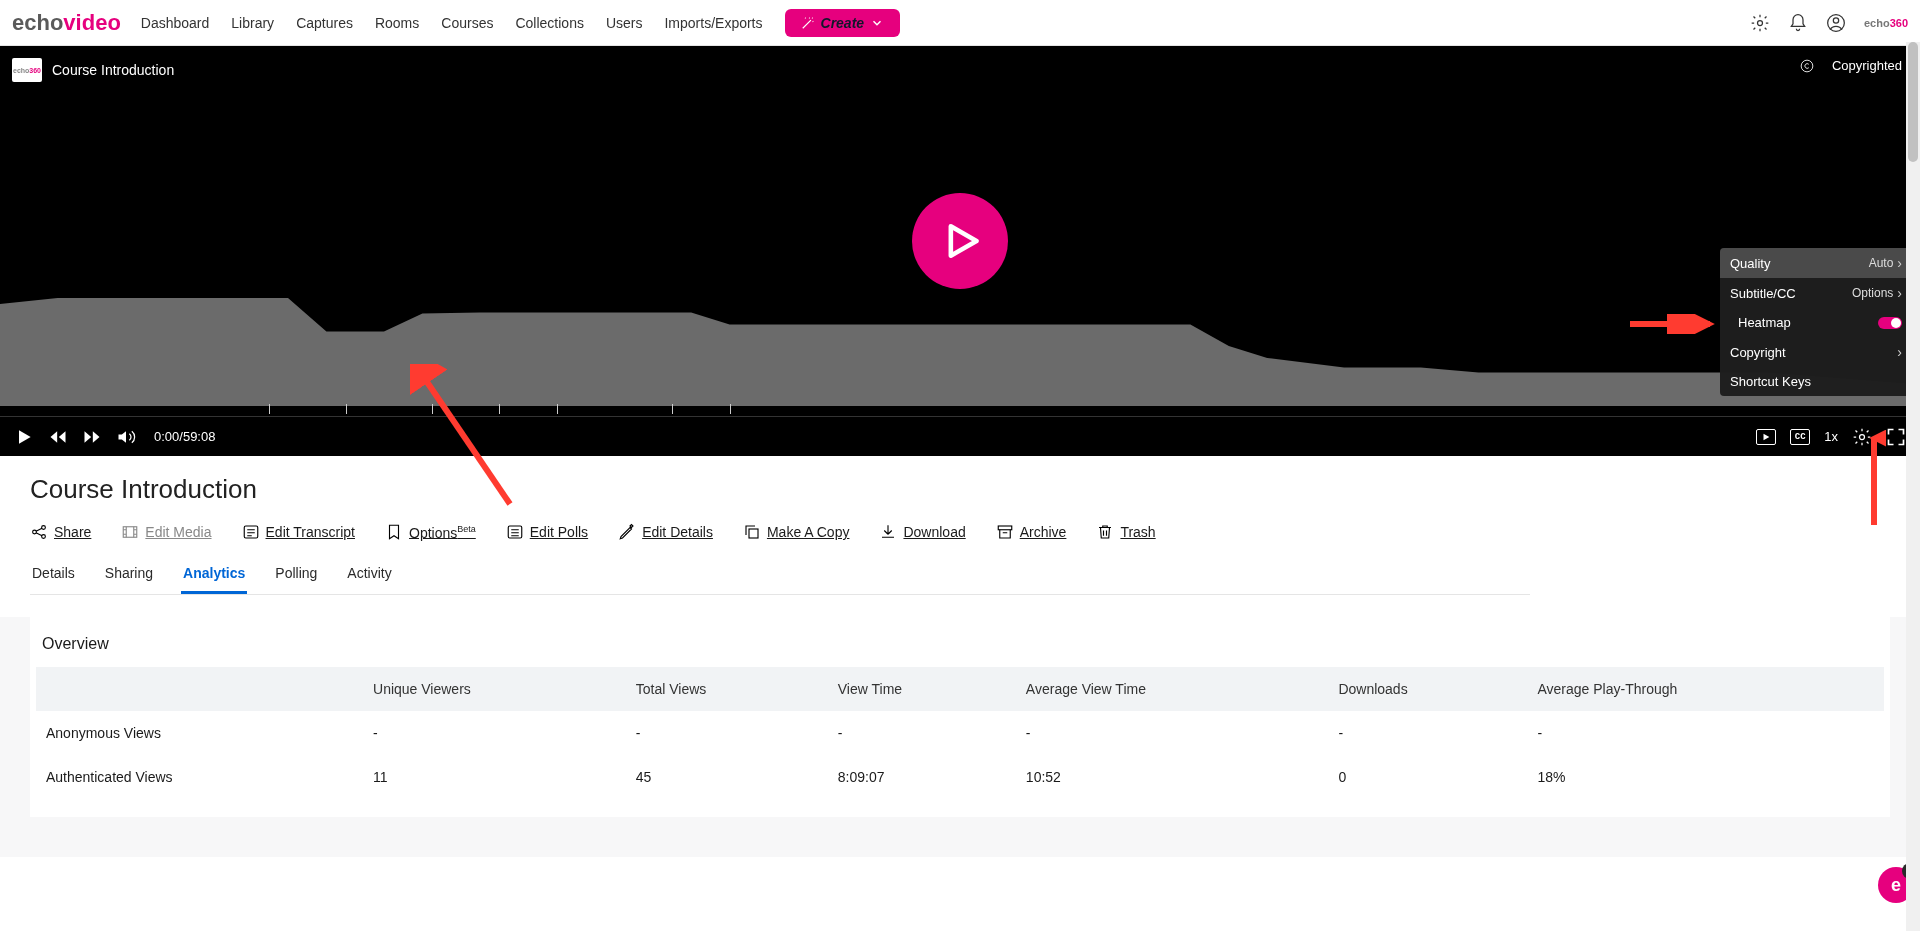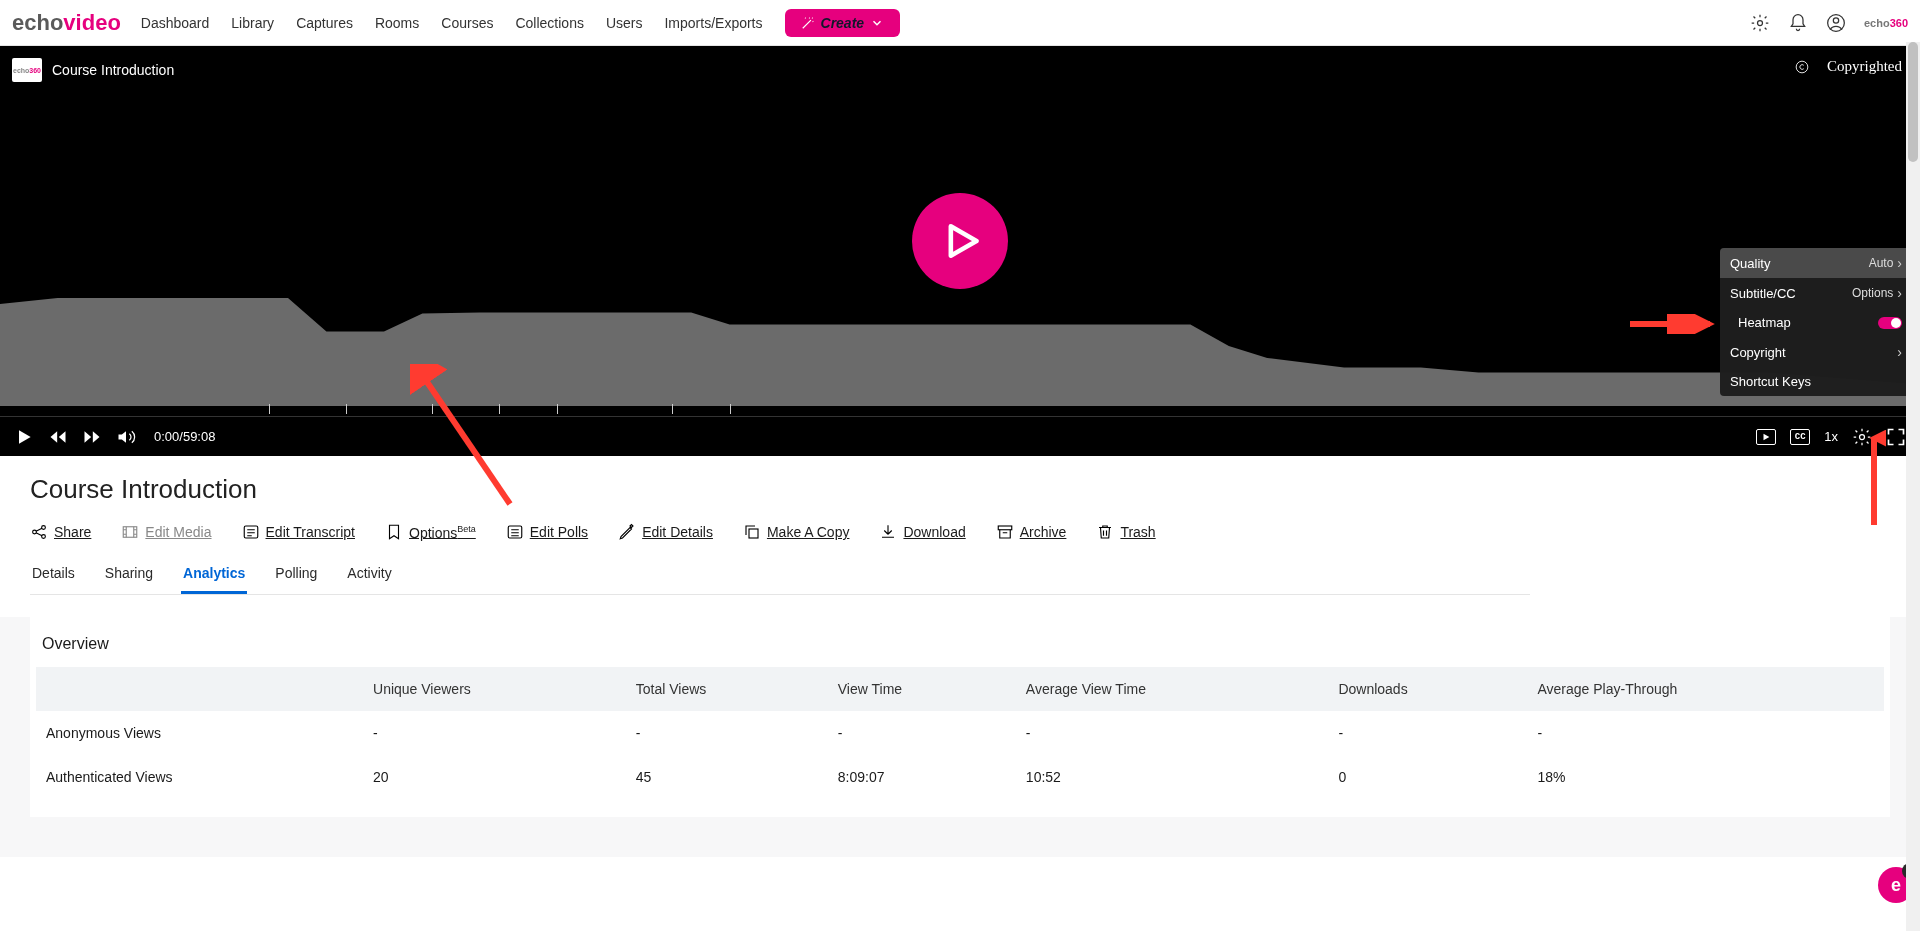--- a/index.html
+++ b/index.html
@@ -16,21 +16,21 @@
 .create-btn svg { width: 14px; height: 14px; }
 .topnav-right { display: flex; align-items: center; gap: 18px; }
 .topnav-right .icon { width: 20px; height: 20px; color: #333; cursor: pointer; display:inline-flex; align-items:center; justify-content:center; }
 .topnav-right .minilogo { font-size: 11px; font-weight: 700; }
 
 
 .video-wrap { position: relative; background: #000; width: 100%; height: 410px; }
 .video-title-row { position: absolute; top: 12px; left: 12px; display: flex; align-items: center; gap: 10px; }
 .video-thumb { width: 30px; height: 24px; background: #fff; border-radius: 2px; display:flex; align-items:center; justify-content:center; font-size:7px; font-weight:700; }
 .video-title { color: #fff; font-size: 14px; }
-.copyright { position: absolute; top: 12px; right: 18px; color: #fff; font-size: 15px; display:flex; align-items:center; gap:18px;font-family:Liberation Serif, serif; }
+.copyright { position: absolute; top: 12px; right: 18px; color: #fff; font-size: 13px; display:flex; align-items:center; gap:18px; }
 .play-circle { position: absolute; top: 50%; left: 50%; width: 96px; height: 96px; margin: -58px 0 0 -48px; background: #e6007e; border-radius: 50%; display:flex; align-items:center; justify-content:center; }
 .play-circle svg { width: 44px; height: 44px; }
 
 
 .heatmap { position: absolute; bottom: 50px; left: 0; right: 0; height: 120px; }
 .heatmap svg { width: 100%; height: 100%; display:block; }
 
 
 .ticks { position:absolute; bottom:42px; left:0; right:0; height:12px; }
 .tick { position:absolute; width:1px; height:10px; background:#ccc; bottom:0; }
@@ -379,21 +379,21 @@
           <td class="rowlabel">Anonymous Views</td>
           <td>-</td>
           <td>-</td>
           <td>-</td>
           <td>-</td>
           <td>-</td>
           <td>-</td>
         </tr>
         <tr>
           <td class="rowlabel">Authenticated Views</td>
-          <td>20</td>
+          <td>11</td>
           <td>45</td>
           <td>8:09:07</td>
           <td>10:52</td>
           <td>0</td>
           <td>18%</td>
         </tr>
       </tbody>
     </table>
   </div>
 </div>

